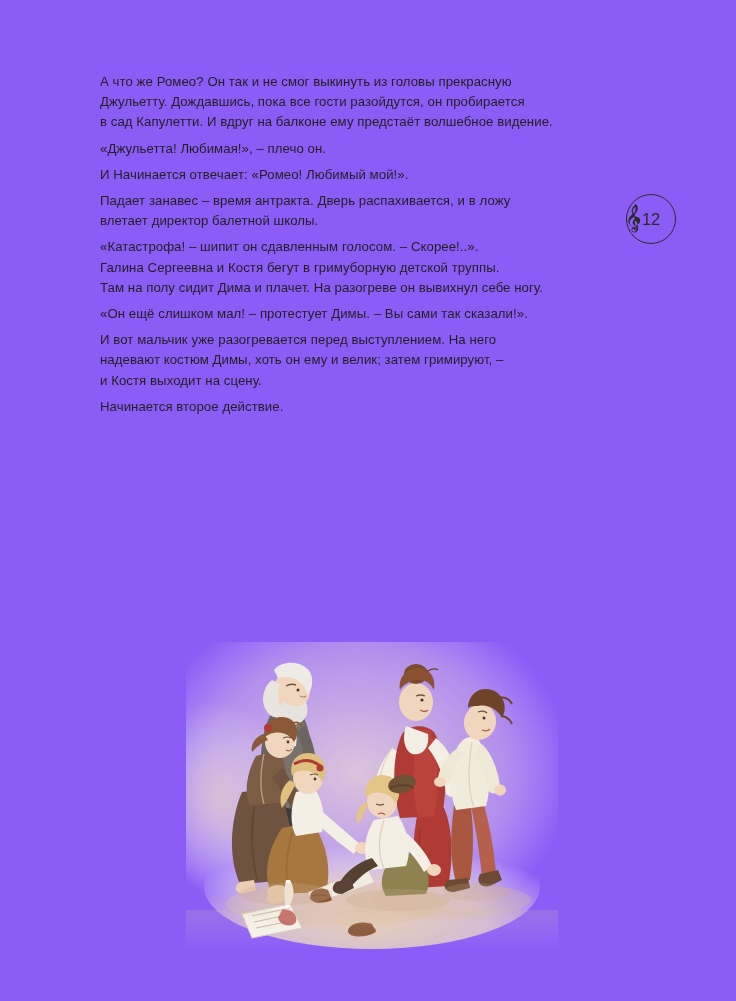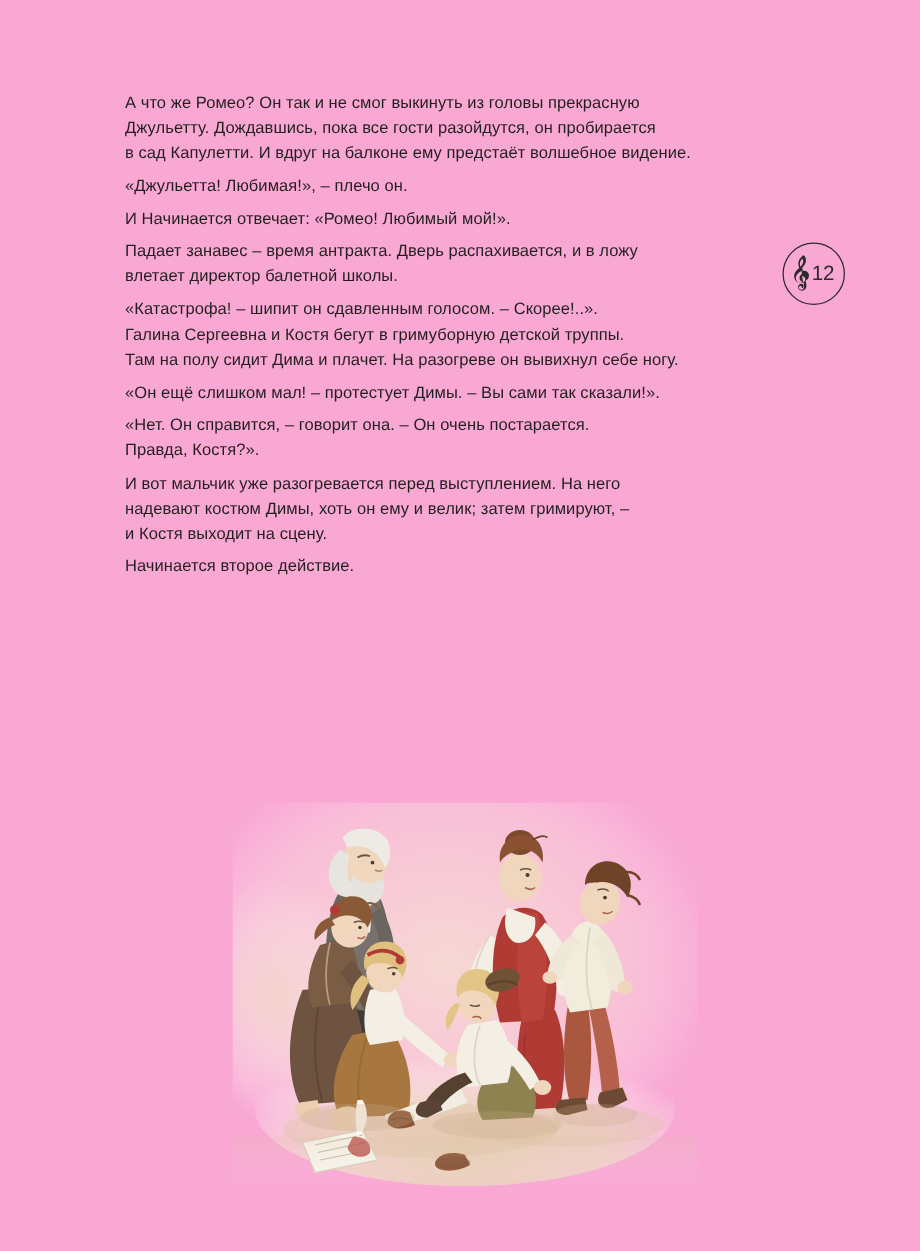--- a/index.html
+++ b/index.html
@@ -13,21 +13,21 @@
     height: 1001px;
     position: relative;
     overflow: hidden;
     font-family: "Liberation Sans", "DejaVu Sans", sans-serif;
     -webkit-font-smoothing: antialiased;
   }
 
   .page {
     position: absolute;
     inset: 0;
-    background: #f9a8d4;
+    background: #8b5cf6;
   }
 
   
   .text-column {
     position: absolute;
     left: 100px;
     top: 72px;
     width: 536px;
   }
 
@@ -46,21 +46,20 @@
   .page-badge {
     position: absolute;
     left: 626px;
     top: 194px;
     width: 50px;
     height: 50px;
     border: 1.6px solid #2b2b2b;
     border-radius: 50%;
     display: flex;
     align-items: center;
-    justify-content: center;
     box-sizing: border-box;
   }
   .page-badge .clef {
     width: 14px;
     height: 30px;
     display: block;
     margin-right: 1px;
     margin-top: -1px;
   }
   .page-badge .num {
@@ -92,22 +91,20 @@
 Джульетту. Дождавшись, пока все гости разойдутся, он пробирается
 в сад Капулетти. И вдруг на балконе ему предстаёт волшебное видение.</p>
     <p class="para">«Джульетта! Любимая!», – плечо он.</p>
     <p class="para">И Начинается отвечает: «Ромео! Любимый мой!».</p>
     <p class="para">Падает занавес – время антракта. Дверь распахивается, и в ложу
 влетает директор балетной школы.</p>
     <p class="para">«Катастрофа! – шипит он сдавленным голосом. – Скорее!..».
 Галина Сергеевна и Костя бегут в гримуборную детской труппы.
 Там на полу сидит Дима и плачет. На разогреве он вывихнул себе ногу.</p>
     <p class="para">«Он ещё слишком мал! – протестует Димы. – Вы сами так сказали!».</p>
-    <p class="para">«Нет. Он справится, – говорит она. – Он очень постарается.
-Правда, Костя?».</p>
     <p class="para">И вот мальчик уже разогревается перед выступлением. На него
 надевают костюм Димы, хоть он ему и велик; затем гримируют, –
 и Костя выходит на сцену.</p>
     <p class="para">Начинается второе действие.</p>
   </div>
 
   <div class="page-badge">
     <svg class="clef" viewBox="0 0 16 34" aria-hidden="true">
       <path d="M8.6 1.2c-1.9 1.6-3.2 3.9-3.3 6.3-.05 1.5.35 2.8.85 4.2
                -1.9 1.6-3.6 3.2-4.3 5.3-.85 2.5-.2 5.4 1.8 7.1

